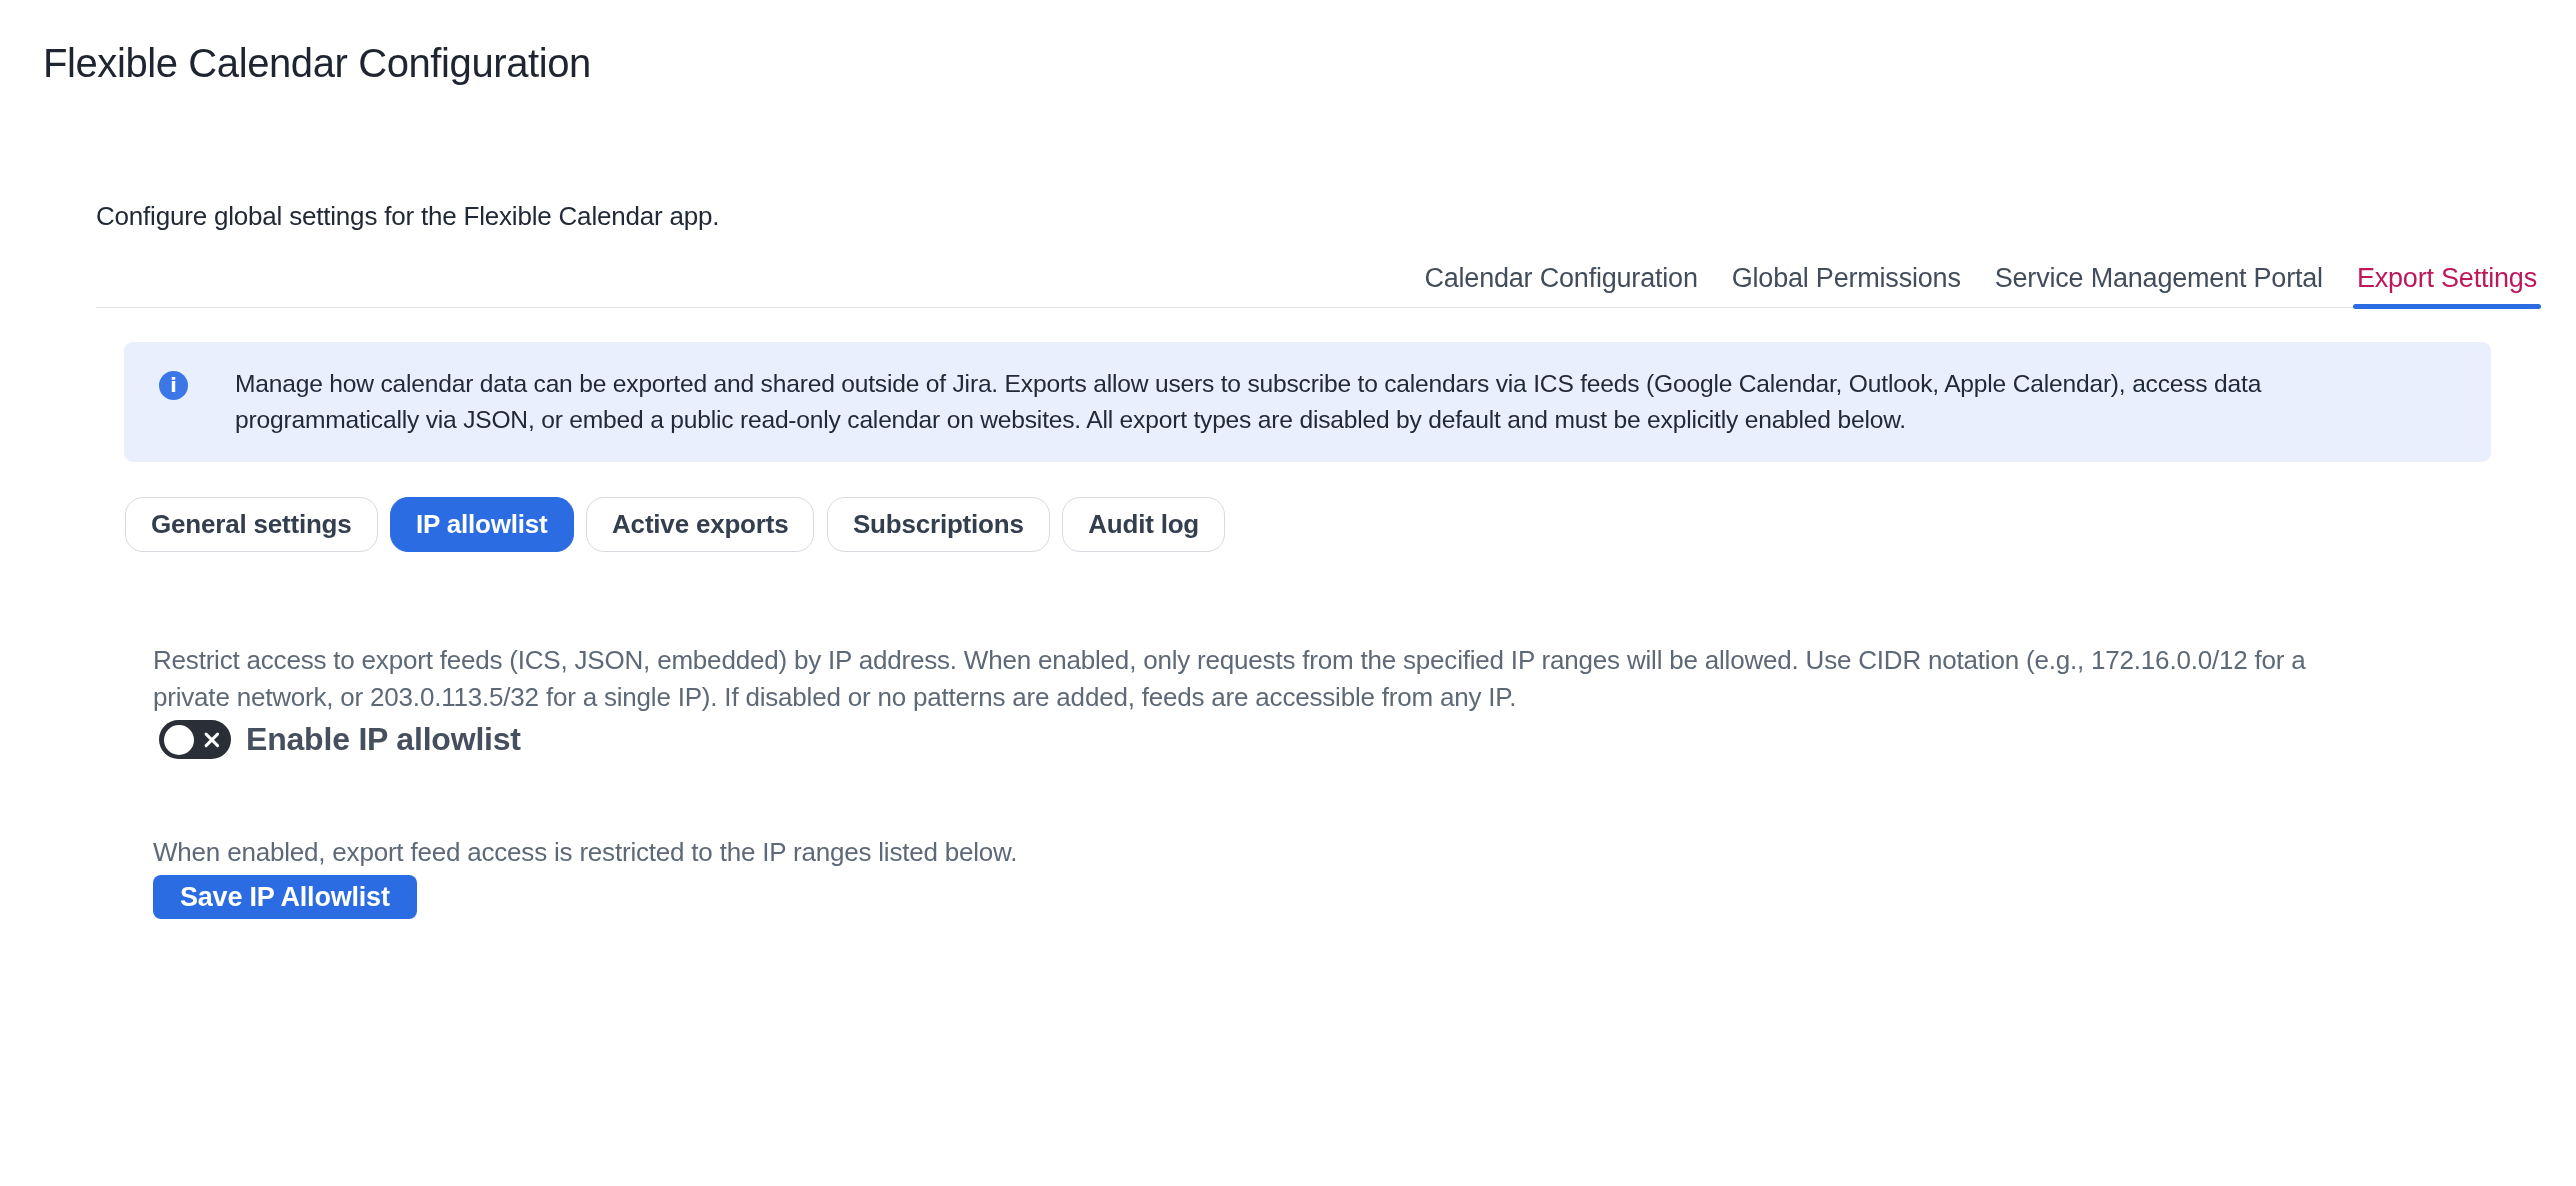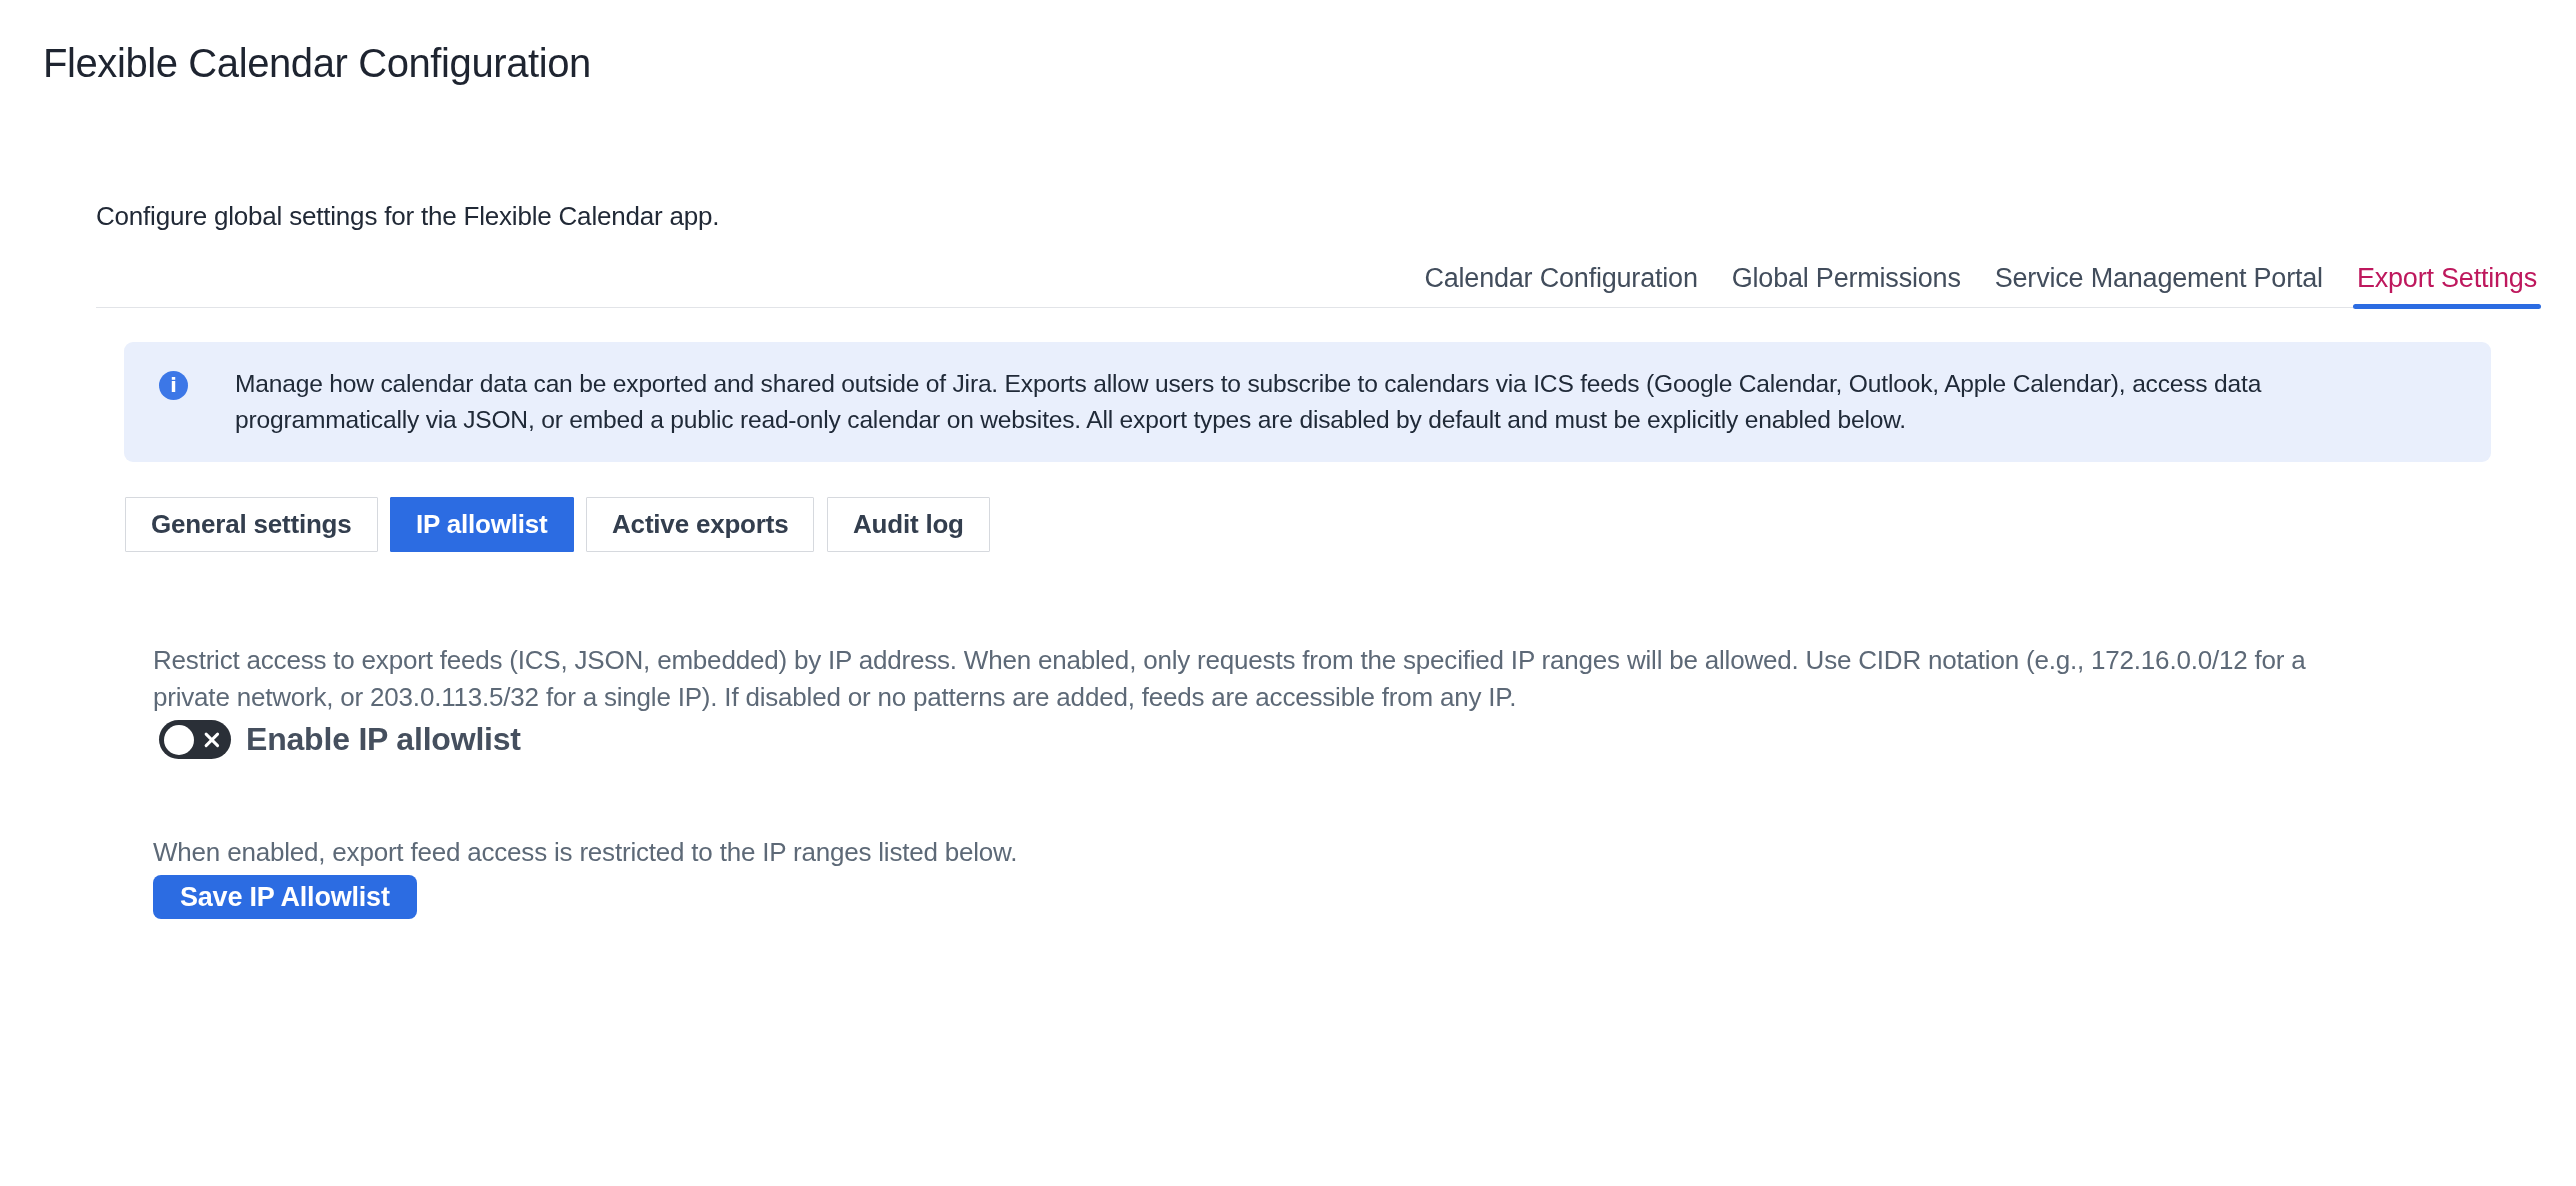--- a/index.html
+++ b/index.html
@@ -55,21 +55,21 @@
     white-space: pre-line; letter-spacing: -0.2px;
   }
   .subtabs {
     position: absolute; left: 125px; top: 497px;
     display: flex; gap: 12.5px;
   }
   .subtab {
     height: 55px; box-sizing: border-box;
     display: flex; align-items: center;
     padding: 0 25px;
-    background: #ffffff; border: 1.8px solid #d6d9de; border-radius: 1px;
+    background: #ffffff; border: 1.8px solid #d6d9de; border-radius: 18px;
     font-size: 26px; font-weight: 600; color: #333e4e;
     letter-spacing: -0.2px; cursor: pointer; white-space: nowrap;
   }
   .subtab.active {
     background: #2c6ce2; border-color: #2c6ce2; color: #ffffff;
   }
   .ip-description {
     position: absolute; left: 153px; top: 616px; width: 2345px;
     font-size: 26px; line-height: 37px; color: #5d6977;
     white-space: pre-line; letter-spacing: -0.2px;
@@ -124,20 +124,21 @@
 <div class="info-banner">
   <span class="info-icon">i</span>
   <div class="info-banner-text">Manage how calendar data can be exported and shared outside of Jira. Exports allow users to subscribe to calendars via ICS feeds (Google Calendar, Outlook, Apple Calendar), access data
 programmatically via JSON, or embed a public read-only calendar on websites. All export types are disabled by default and must be explicitly enabled below.</div>
 </div>
 
 <div class="subtabs">
   <div class="subtab">General settings</div>
   <div class="subtab active">IP allowlist</div>
   <div class="subtab">Active exports</div>
+  <div class="subtab">Subscriptions</div>
   <div class="subtab">Audit log</div>
 </div>
 
 <p class="ip-description">Restrict access to export feeds (ICS, JSON, embedded) by IP address. When enabled, only requests from the specified IP ranges will be allowed. Use CIDR notation (e.g., 172.16.0.0/12 for a
 private network, or 203.0.113.5/32 for a single IP). If disabled or no patterns are added, feeds are accessible from any IP.</p>
 
 <div class="toggle-row">
   <div class="toggle" role="switch" aria-checked="false">
     <span class="toggle-knob"></span>
     <span class="toggle-x">

